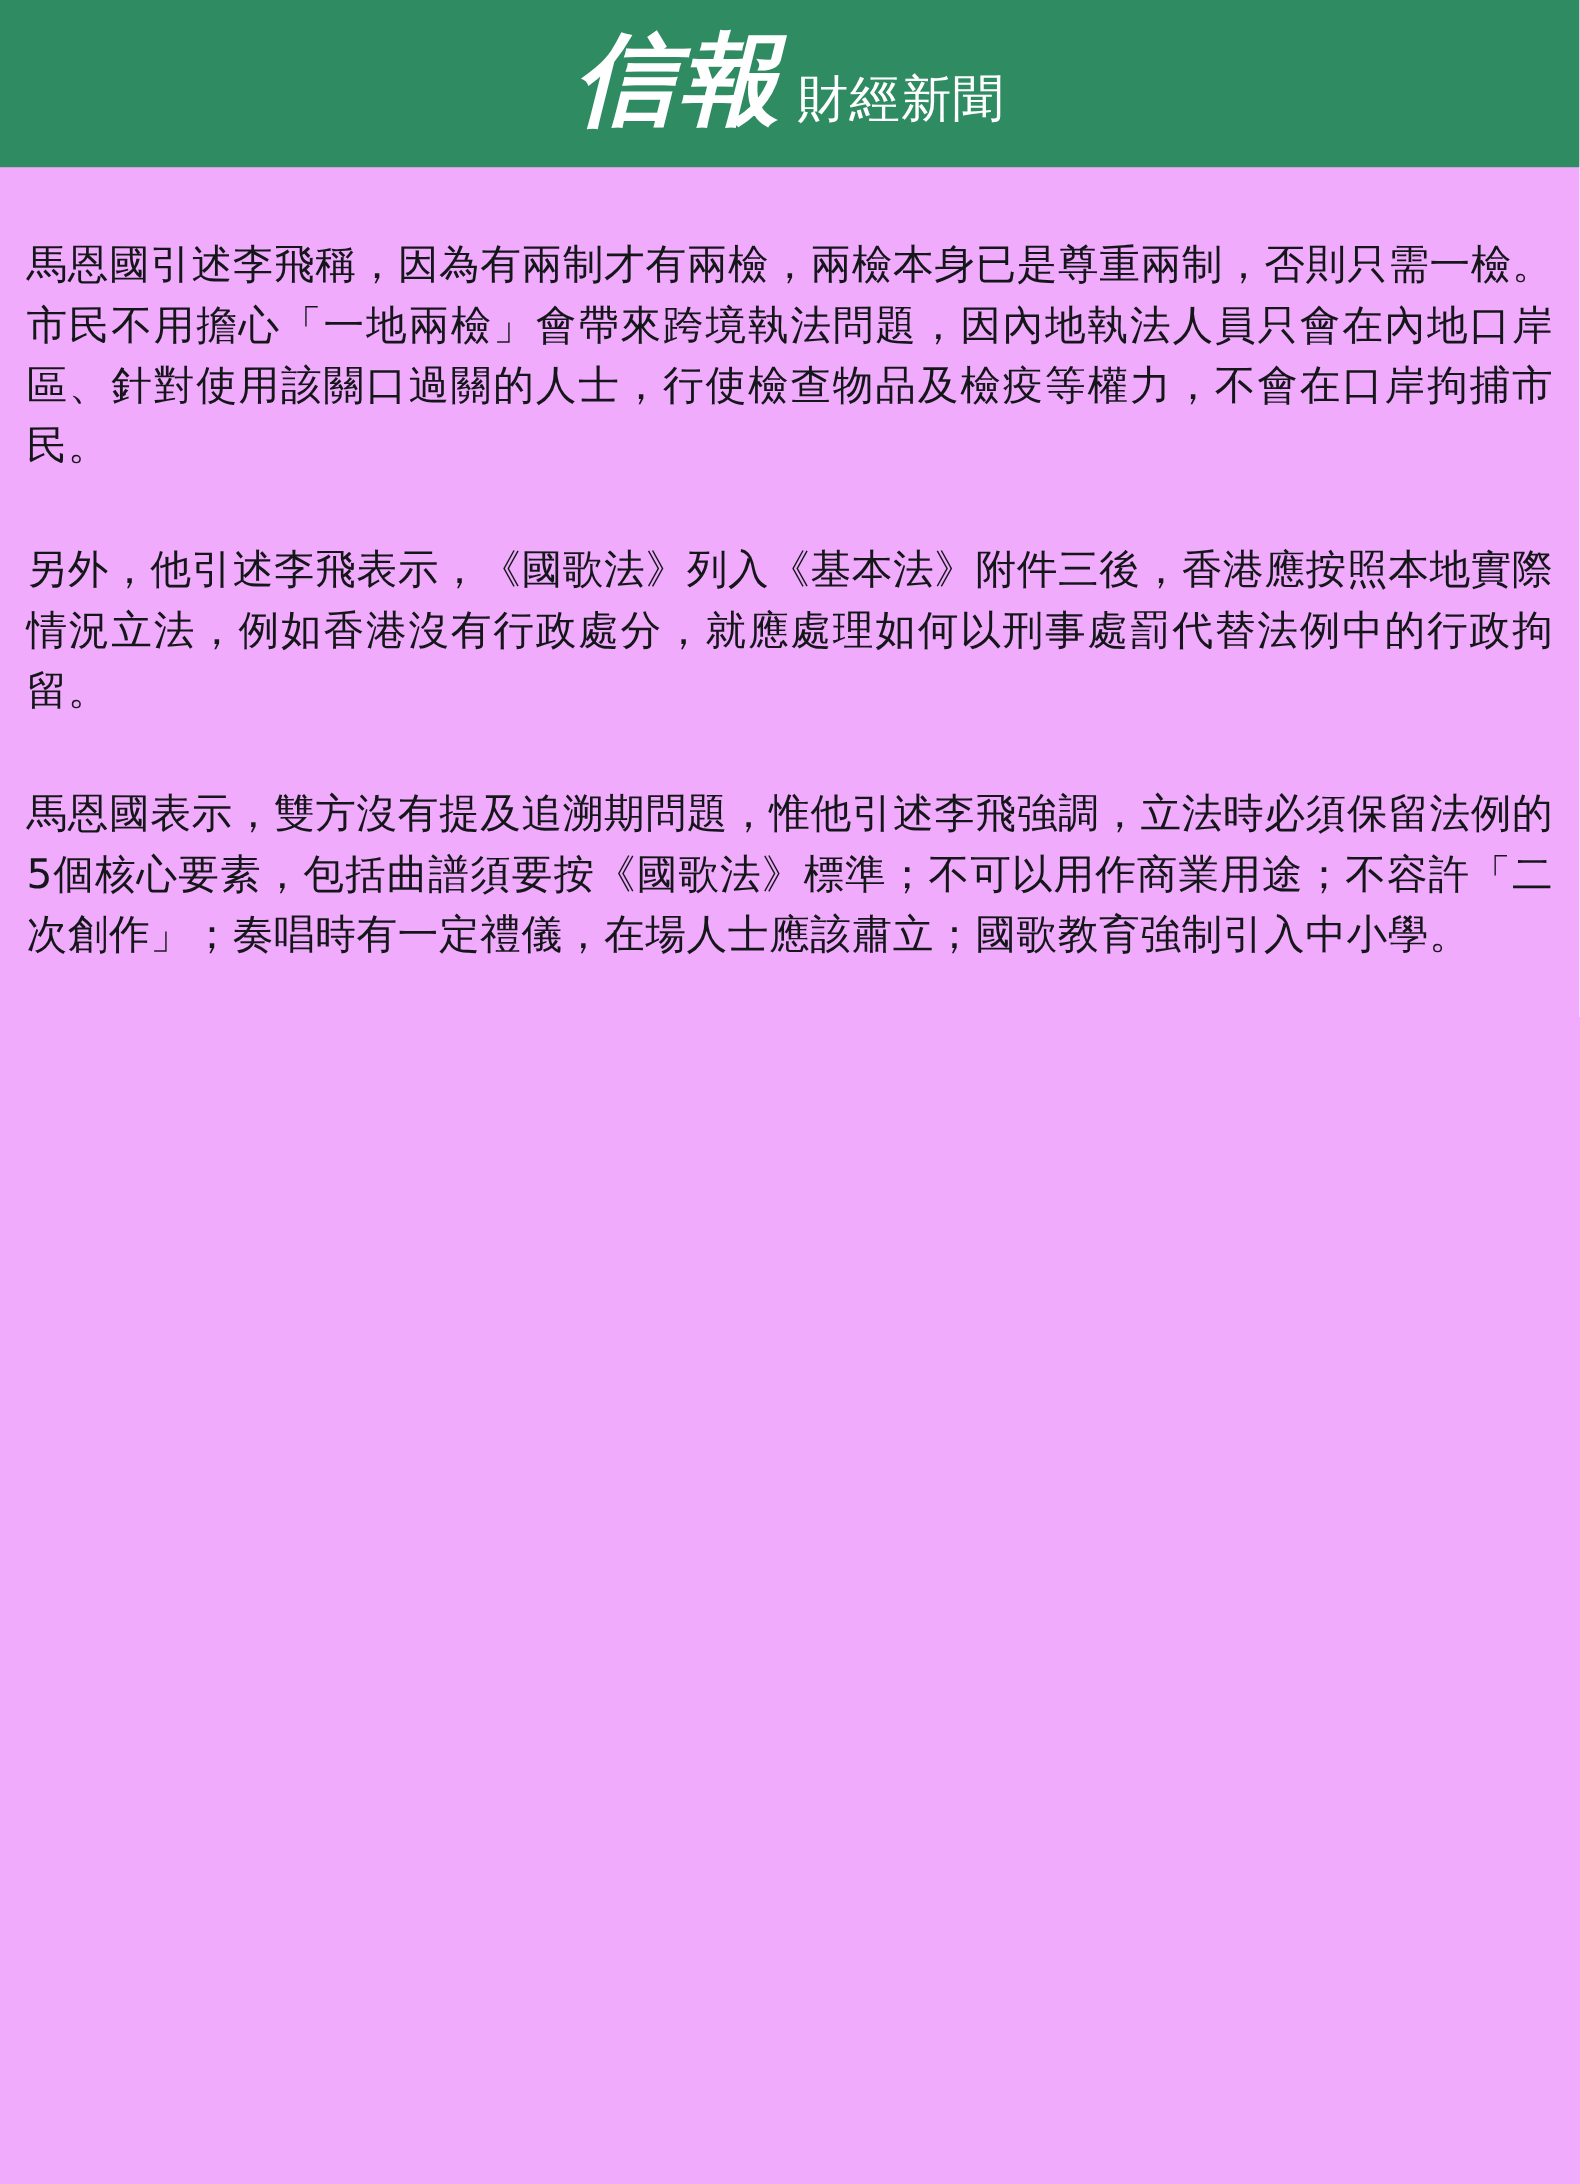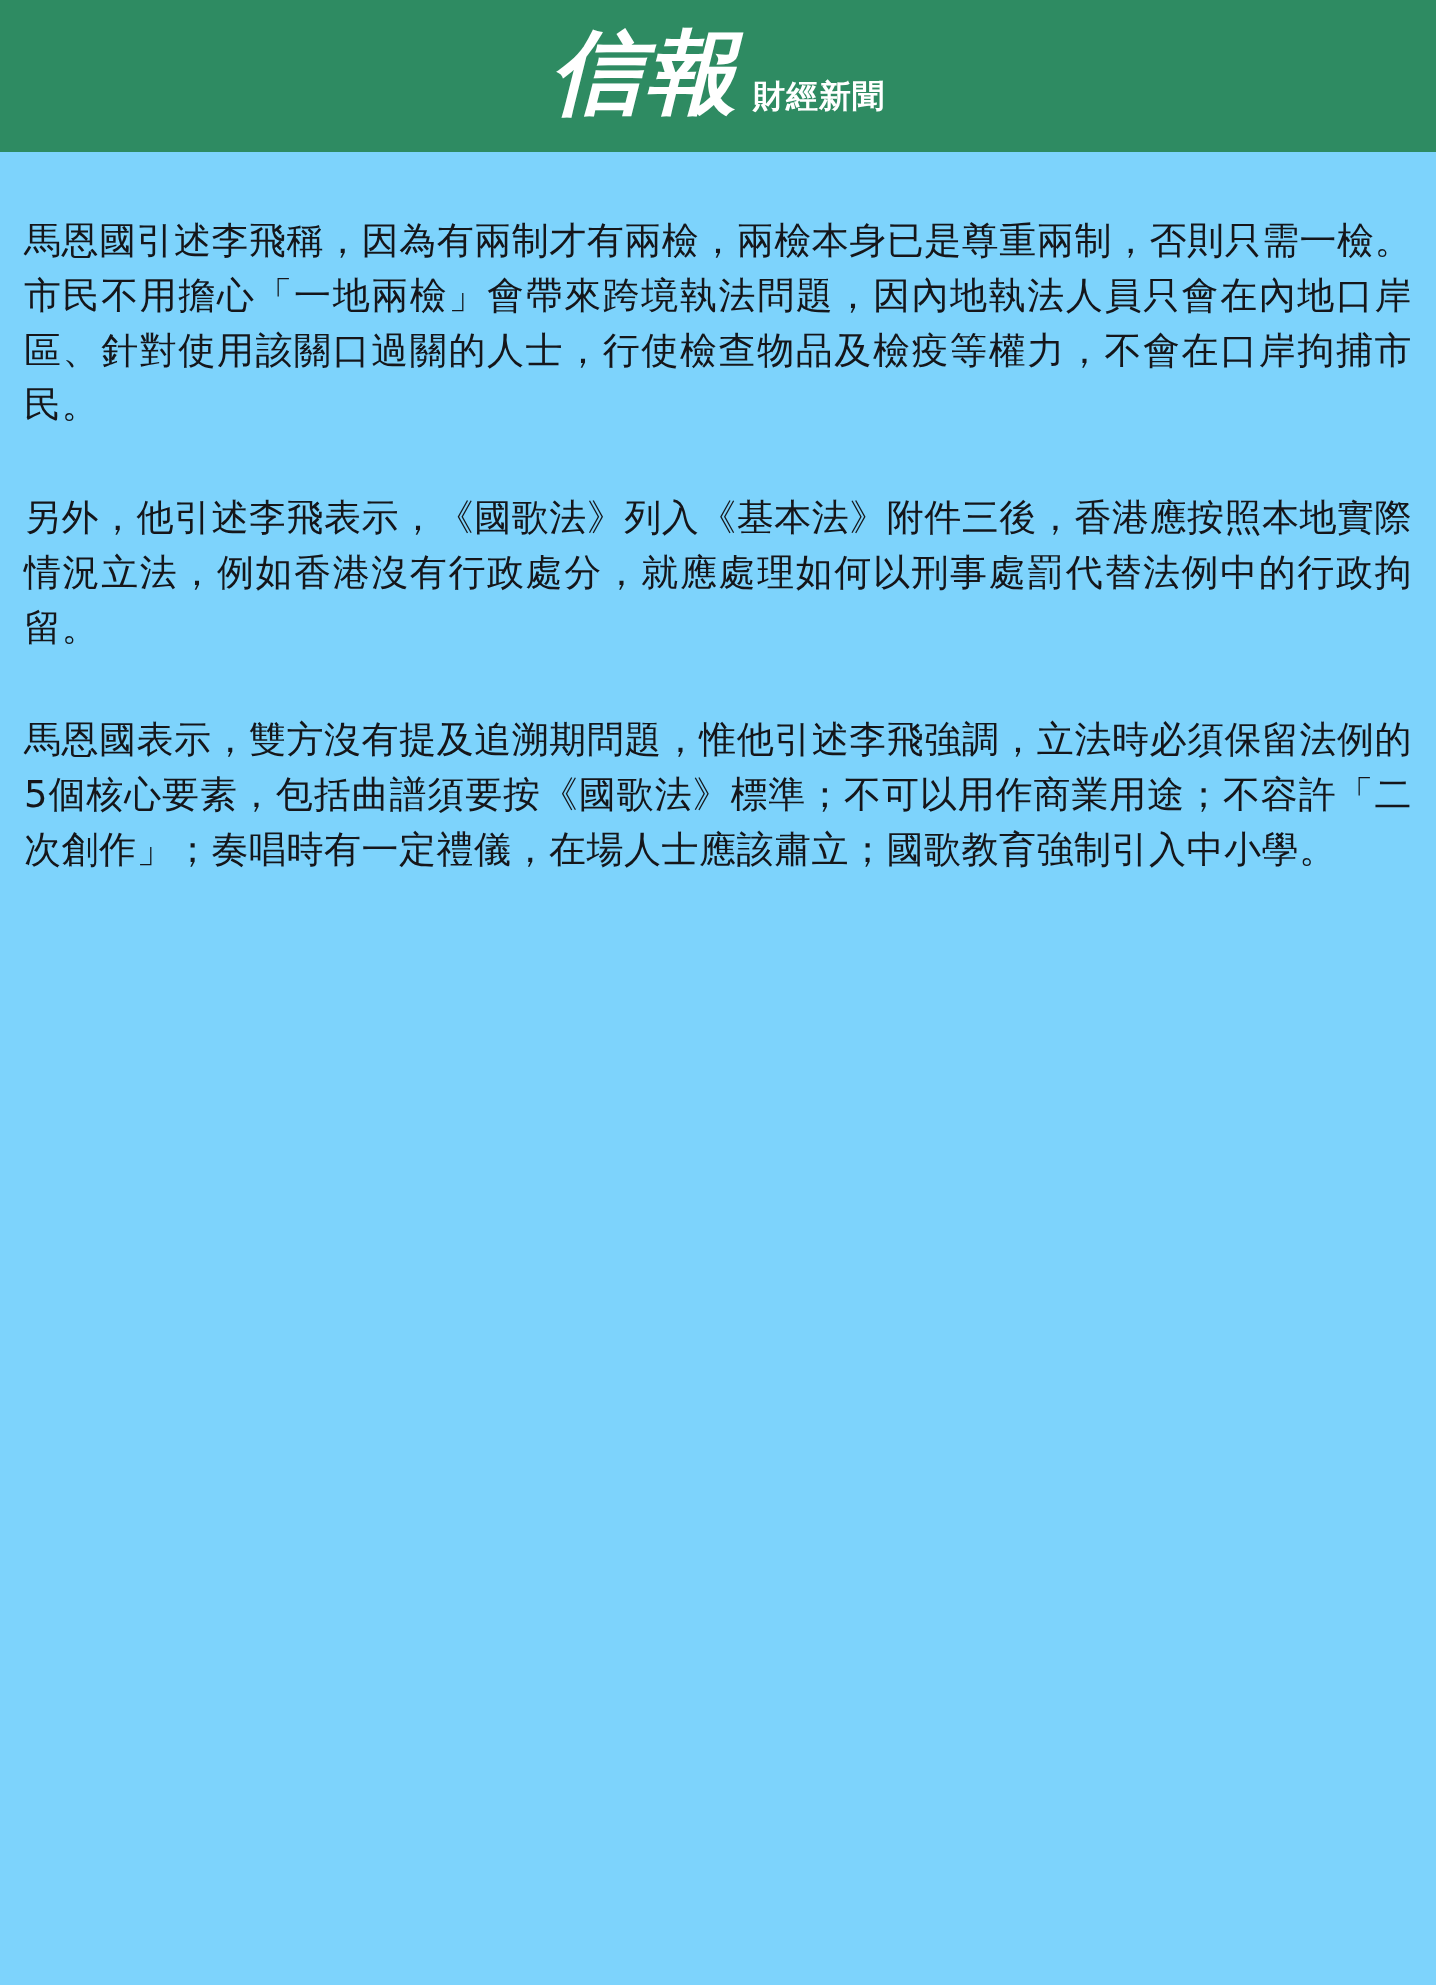--- a/index.html
+++ b/index.html
@@ -9,21 +9,21 @@
   }
   body {
     width: 1436px;
     font-family: "DejaVu Sans", "Liberation Sans", sans-serif;
     color: #111111;
     -webkit-font-smoothing: antialiased;
   }
   .page {
     width: 1436px;
     min-height: 1985px;
-    background: #7dd3fc;
+    background: #f0abfc;
     position: relative;
     overflow: hidden;
   }
   
   .masthead {
     height: 152px;
     background: #2e8b62;
     display: flex;
     align-items: center;
     justify-content: center;
@@ -39,22 +39,22 @@
     font-family: "DejaVu Serif", "Liberation Serif", serif;
     font-size: 92px;
     font-weight: 700;
     line-height: 1;
     letter-spacing: 2px;
     font-style: italic;
   }
   .logo-sub {
     color: #ffffff;
     font-family: "DejaVu Serif", "Liberation Serif", serif;
-    font-size: 32px;
-    font-weight: 700;
+    font-size: 46px;
+    font-weight: 400;
     line-height: 1;
     letter-spacing: 1px;
     padding-bottom: 6px;
   }
   
   .article {
     padding: 62px 24px 40px 24px;
   }
   .article p {
     margin: 0 0 58px 0;

